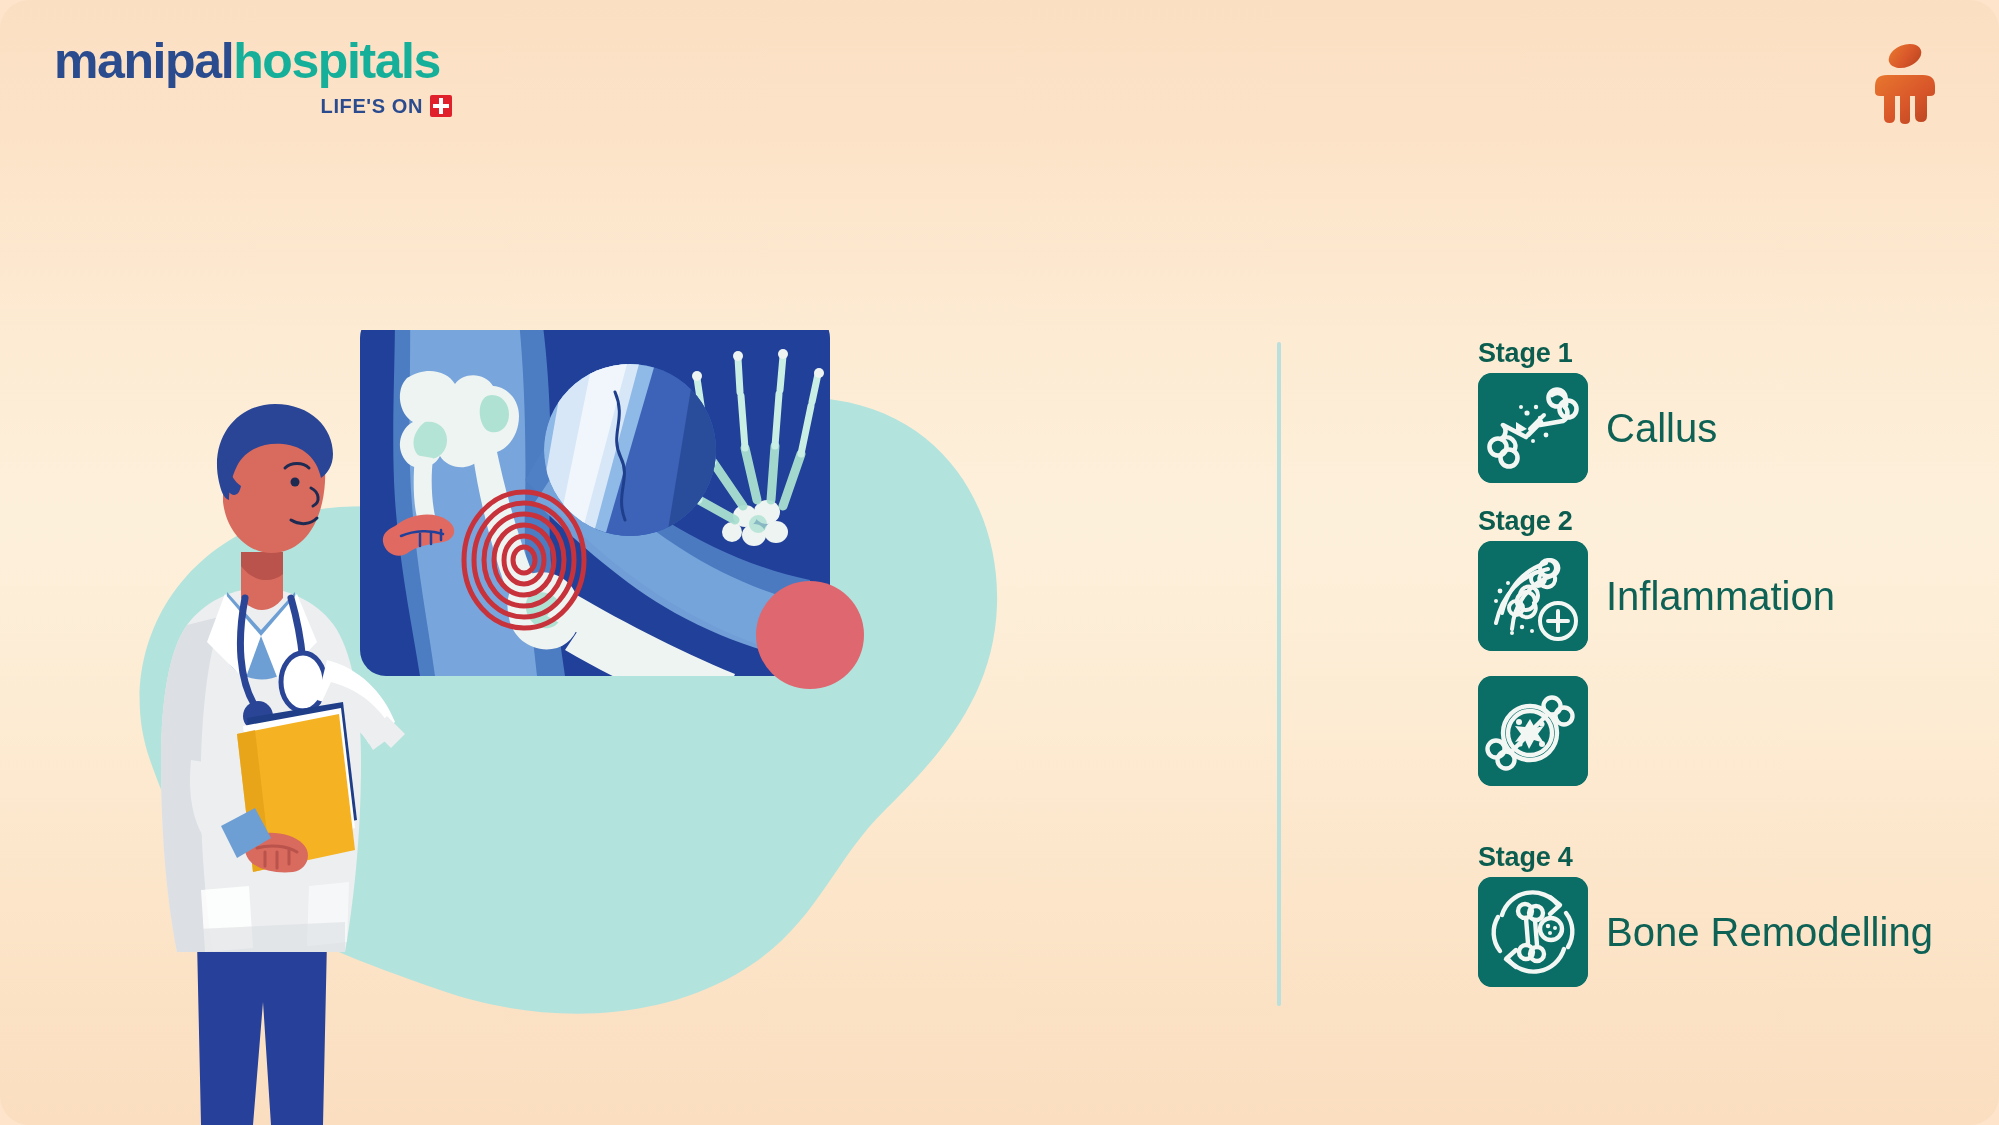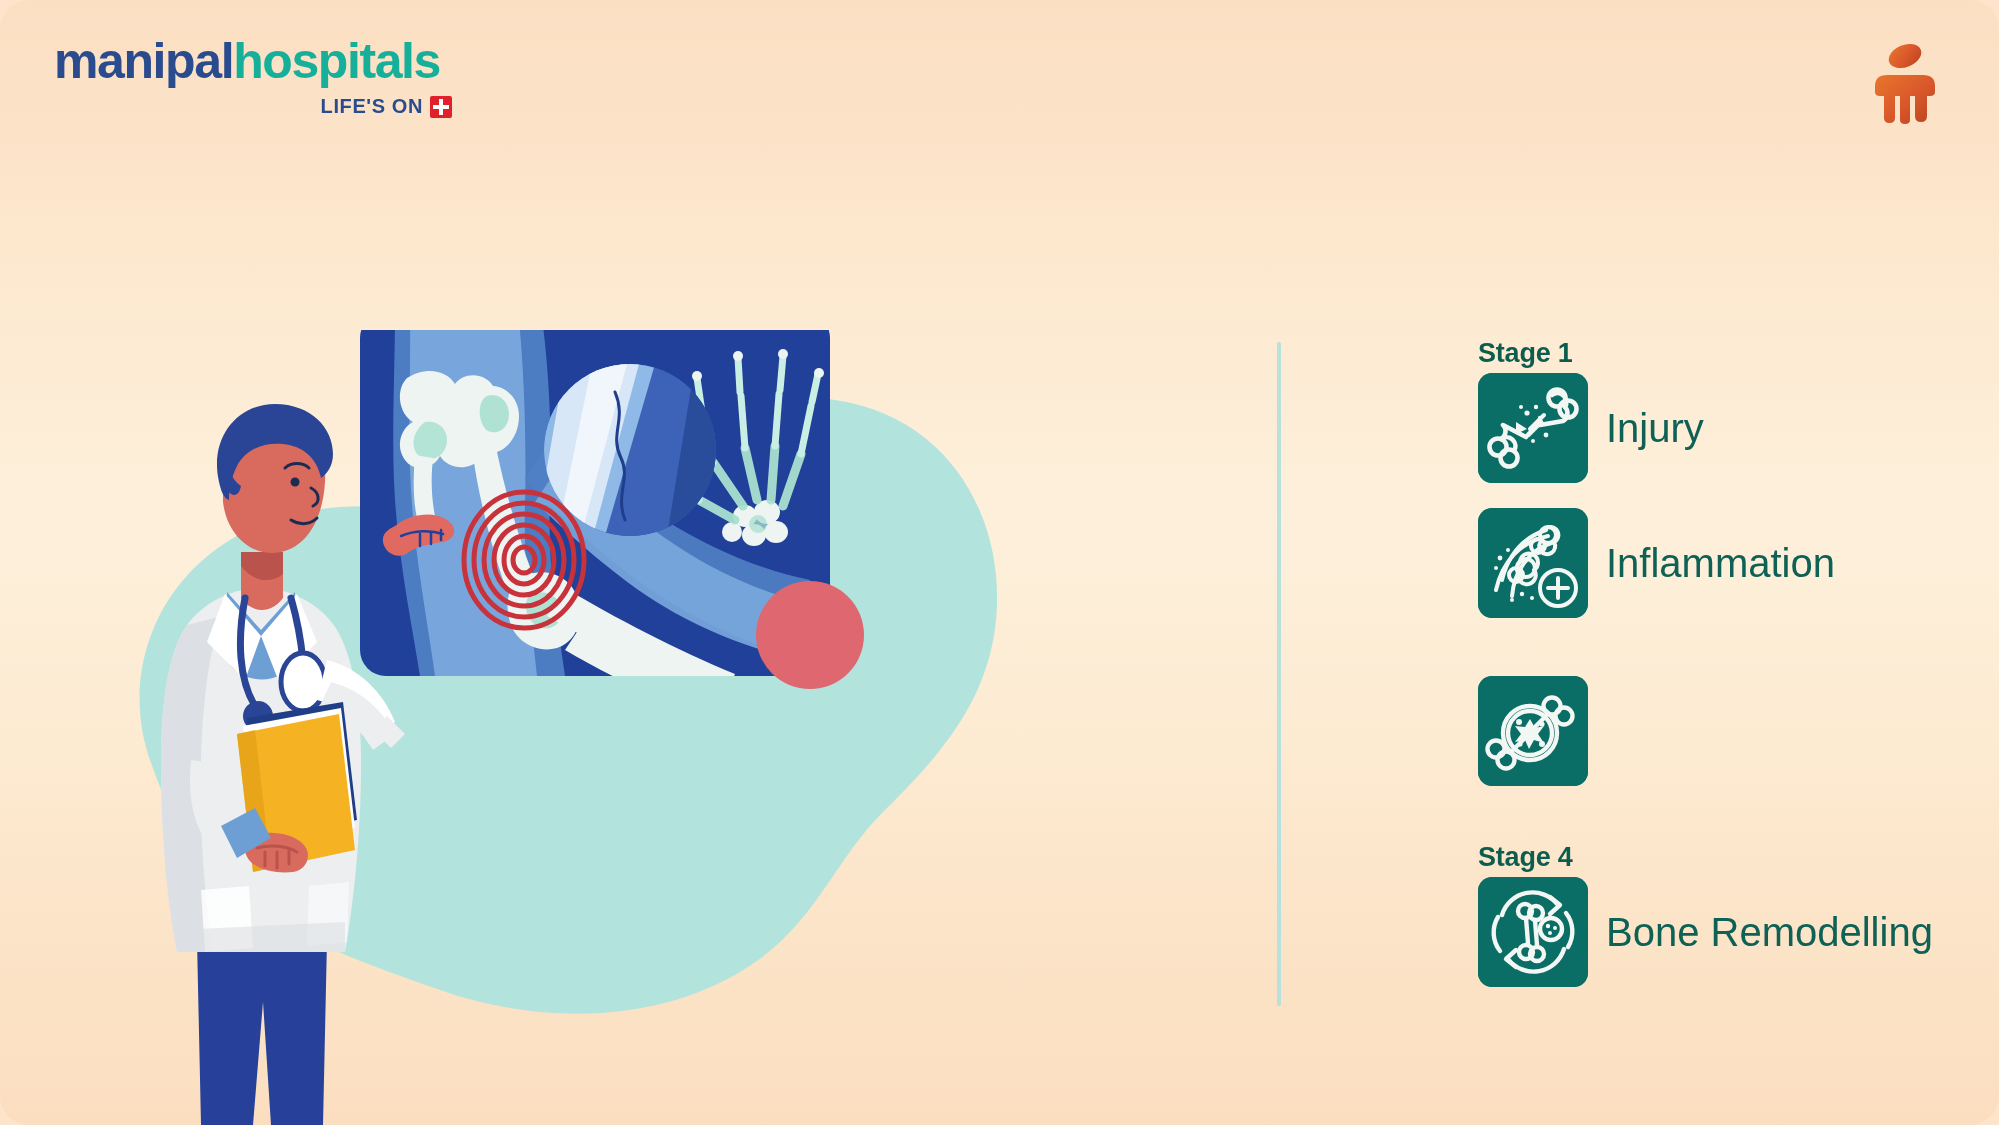--- a/index.html
+++ b/index.html
@@ -39,21 +39,20 @@
     font-size: 50px;
     font-weight: bold;
     letter-spacing: -1.4px;
     line-height: 1;
     white-space: nowrap;
   }
   .brand-manipal { color: #2b4b8f; }
   .brand-hospitals { color: #16b09a; }
   .brand-tagline-row {
     display: flex;
-    align-items: center;
     justify-content: flex-end;
     gap: 7px;
     margin-top: 9px;
     padding-right: 2px;
   }
   .brand-tagline {
     color: #2b4b8f;
     font-size: 20px;
     font-weight: bold;
     letter-spacing: 0.6px;
@@ -418,25 +417,26 @@
             <path d="M38 49 l11 7 l-11 5 z"></path>
             <circle cx="49" cy="40" r="2.6"></circle>
             <circle cx="58" cy="34" r="2.2"></circle>
             <circle cx="43" cy="34" r="2"></circle>
             <circle cx="62" cy="45" r="2.2"></circle>
             <circle cx="68" cy="62" r="2.4"></circle>
             <circle cx="55" cy="68" r="2"></circle>
           </g>
           <path d="M52 56 L66 42" stroke="#f2f7f4" stroke-width="4" stroke-linecap="round"></path>
         </svg>
-        <div class="stage-label">Injury</div>
+        <div class="stage-label">Callus</div>
       </div>
     </div>
 
     <div class="stage-row">
+      <div class="stage-caption">Stage 2</div>
       <div class="stage-body">
         <svg class="stage-tile" viewBox="0 0 110 110">
           <rect width="110" height="110" rx="14" fill="#0b6e66"></rect>
           <g fill="none" stroke="#f2f7f4" stroke-width="4" stroke-linecap="round" stroke-linejoin="round">
             <path d="M24 72 C30 48 44 30 68 22"></path>
             <path d="M18 82 C24 54 42 34 70 28"></path>
             <path d="M34 88 C36 64 50 42 76 34"></path>
             <path d="M66 22 a8 8 0 1 1 10 12 a8 8 0 1 1 -12 -2"></path>
             <circle cx="70" cy="27" r="8"></circle>
             <circle cx="60" cy="38" r="7"></circle>

